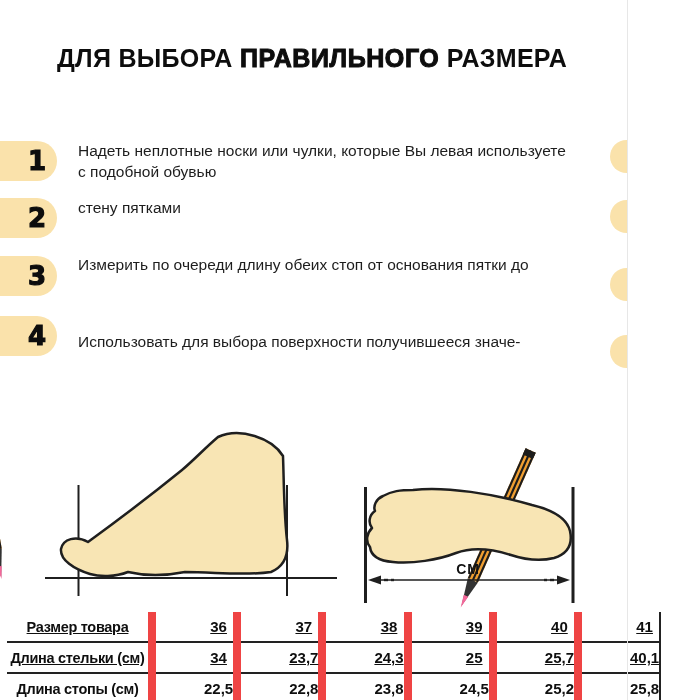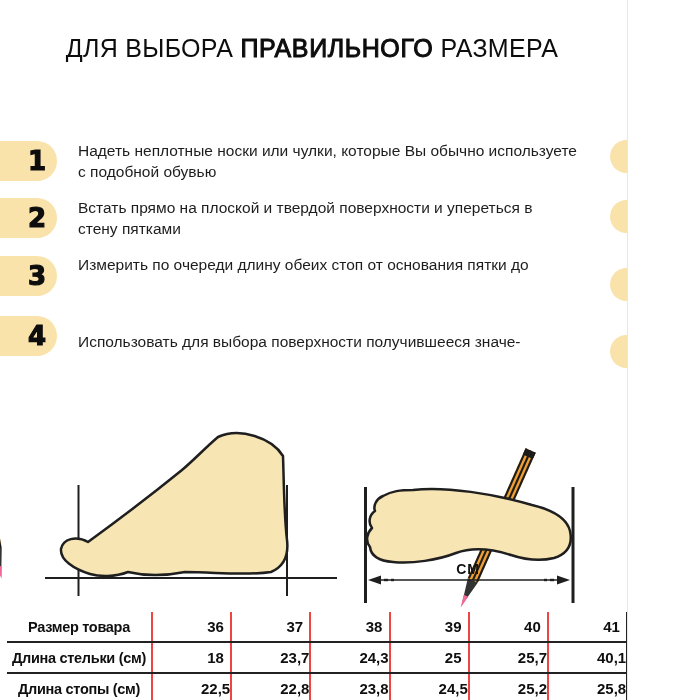--- a/index.html
+++ b/index.html
@@ -9,22 +9,22 @@
   }
   html,body{margin:0;padding:0;background:#fff;}
   .page{
     position:relative;width:700px;height:700px;background:#fff;overflow:hidden;
     font-family:"Liberation Sans", sans-serif;color:var(--ink);
   }
   .content-edge{position:absolute;left:627px;top:0;width:1px;height:700px;background:#e7e7e7;}
 
   
   .title{
-    position:absolute;top:32px;left:0;width:624px;text-align:center;
-    font-size:25px;line-height:33px;font-weight:normal;color:#0d0d0d;letter-spacing:.3px;
+    position:absolute;top:42px;left:0;width:624px;text-align:center;
+    font-size:25px;line-height:33px;font-weight:bold;color:#0d0d0d;letter-spacing:.3px;
   }
   .title .hl{-webkit-text-stroke:1px #0d0d0d;letter-spacing:.6px;}
 
   
   .step-pill{
     position:absolute;left:0;width:57px;height:40px;background:var(--beige);
     border-radius:0 20px 20px 0;display:flex;align-items:center;justify-content:flex-end;
     padding-right:11px;box-sizing:border-box;
   }
   .step-num{
@@ -44,47 +44,46 @@
 
   
   .size-table{
     position:absolute;left:7px;top:612px;border-collapse:collapse;table-layout:fixed;
   }
   .size-table td{
     text-align:center;vertical-align:middle;padding:0;height:29px;
     font-size:15px;font-weight:bold;color:#0f0f0f;
   }
   .size-table td.lbl{font-size:14.5px;letter-spacing:-.3px;white-space:nowrap;}
-  .size-table tr.hline td{border-bottom:2px solid #222;}
-  .size-table td.v{border-left:2px solid #ef4444;padding-left:48px;}
+  .size-table tr.hline td{border-bottom:2px solid #222;text-decoration:underline;}
+  .size-table td.v{border-left:8px solid #ef4444;padding-left:48px;}
   .size-table td.last{border-right:2px solid #222;margin-top:19px;}
 </style>
 </head>
 <body>
 
 <div class="page">
 
   <div class="title">
     <div><span>ДЛЯ ВЫБОРА</span> <span class="hl">ПРАВИЛЬНОГО</span> <span>РАЗМЕРА</span></div>
   </div>
 
   <div class="step-pill" style="top:141px">
     <span class="step-num">1</span>
   </div>
   <div class="step-text" style="top:140px">
-    <div>Надеть неплотные носки или чулки, которые Вы обычно используете</div>
+    <div>Надеть неплотные носки или чулки, которые Вы левая используете</div>
     <div>с подобной обувью</div>
   </div>
   <div class="half-pill" style="top:140px"></div>
 
   <div class="step-pill" style="top:198px">
     <span class="step-num">2</span>
   </div>
   <div class="step-text" style="top:197px">
-    <div>Встать прямо на плоской и твердой поверхности и упереться в</div>
     <div>стену пятками</div>
   </div>
   <div class="half-pill" style="top:200px"></div>
 
   <div class="step-pill" style="top:256px">
     <span class="step-num">3</span>
   </div>
   <div class="step-text" style="top:254px">
     <div>Измерить по очереди длину обеих стоп от основания пятки до</div>
   </div>
@@ -169,21 +168,21 @@
       <td class="lbl">Размер товара</td>
       <td class="v">36</td>
       <td class="v">37</td>
       <td class="v">38</td>
       <td class="v">39</td>
       <td class="v">40</td>
       <td class="v last">41</td>
     </tr>
     <tr class="hline">
       <td class="lbl">Длина стельки (см)</td>
-      <td class="v">18</td>
+      <td class="v">34</td>
       <td class="v">23,7</td>
       <td class="v">24,3</td>
       <td class="v">25</td>
       <td class="v">25,7</td>
       <td class="v last">40,1</td>
     </tr>
     <tr>
       <td class="lbl">Длина стопы (см)</td>
       <td class="v">22,5</td>
       <td class="v">22,8</td>

